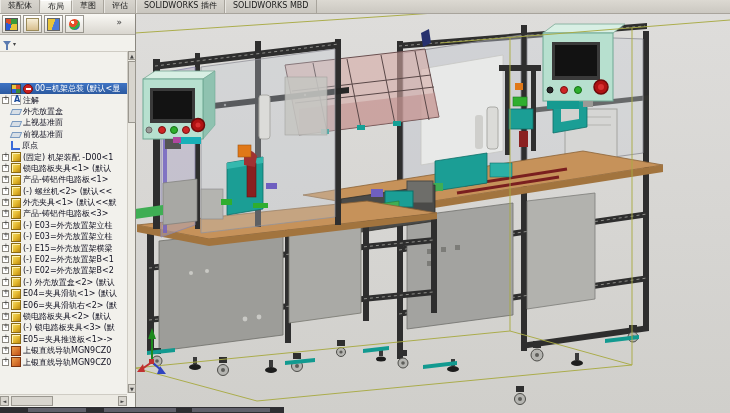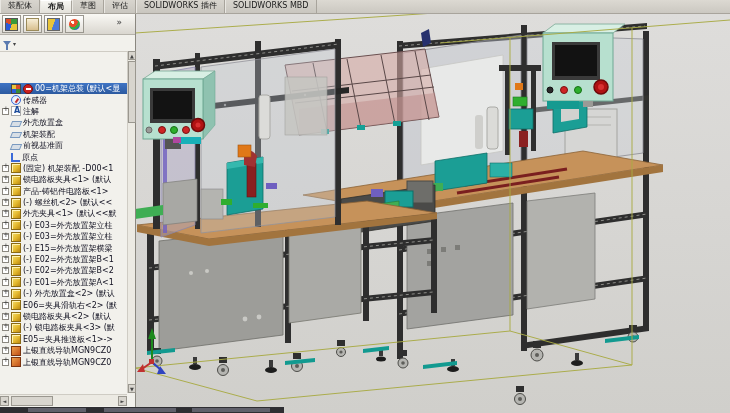--- a/index.html
+++ b/index.html
@@ -8,21 +8,21 @@
        -webkit-font-smoothing:antialiased;}
   .hid{visibility:hidden;}
 
   
   #topbar{position:absolute;left:0;top:0;width:730px;height:13px;
           background:linear-gradient(#dcd9d2,#cbc8c1);border-bottom:1px solid #a8a49c;
           display:flex;align-items:stretch;z-index:30;}
   .rtab{font-size:8px;line-height:12px;padding:0 7px;color:#1b1b1b;
         border-right:1px solid #a8a49c;border-left:1px solid #e9e7e2;
         background:linear-gradient(#d8d5ce,#c9c6bf);white-space:nowrap;cursor:default;}
-  .rtab.active{background:linear-gradient(#f7f6f2,#e3e1da);border-top:1px solid #fff;font-weight:bold;}
+  .rtab.active{background:linear-gradient(#f7f6f2,#e3e1da);border-top:1px solid #fff;}
 
   
   #headsup{position:absolute;left:318px;top:0;height:13px;display:flex;align-items:center;gap:1px;}
   .hbtn{display:flex;align-items:center;height:12px;padding:0 1px;border:0;background:transparent;}
   .caret{font-size:6px;color:#555;line-height:6px;margin-left:1px;}
   .g{width:11px;height:11px;display:inline-block;position:relative;}
   .zoom-to-fit-icon:before,.zoom-to-area-icon:before,.zoom-to-selection-icon:before{
      content:"";position:absolute;left:1px;top:1px;width:5px;height:5px;
      border:1.5px solid #47597c;border-radius:50%;background:#dfe6f2;}
   .zoom-to-fit-icon:after,.zoom-to-area-icon:after,.zoom-to-selection-icon:after{
@@ -239,46 +239,40 @@
   <div id="tree">
 
       <div class="trow selected">
         <span class="exp hid"></span>
         <span class="ico root"></span>
         <span class="mark alert"></span>
         <span class="lbl">00=机架总装 (默认&lt;显</span>
       </div>
 
 
-      <div class="trow">
-        <span class="exp hid"></span>
-        <span class="ico sensor"></span>
-
-        <span class="lbl">传感器</span>
-      </div>
 
       <div class="trow">
         <span class="exp"></span>
         <span class="ico annot"></span>
 
         <span class="lbl">注解</span>
       </div>
 
       <div class="trow">
         <span class="exp hid"></span>
         <span class="ico plane"></span>
 
         <span class="lbl">外壳放置盒</span>
       </div>
 
       <div class="trow">
         <span class="exp hid"></span>
         <span class="ico plane"></span>
 
-        <span class="lbl">机架装配</span>
+        <span class="lbl">上视基准面</span>
       </div>
 
       <div class="trow">
         <span class="exp hid"></span>
         <span class="ico plane"></span>
 
         <span class="lbl">前视基准面</span>
       </div>
 
       <div class="trow">
@@ -317,20 +311,26 @@
         <span class="lbl">(-) 螺丝机&lt;2&gt; (默认&lt;&lt;</span>
       </div>
 
       <div class="trow">
         <span class="exp"></span>
         <span class="ico asm"></span>
 
         <span class="lbl">外壳夹具&lt;1&gt; (默认&lt;&lt;默</span>
       </div>
 
+      <div class="trow">
+        <span class="exp"></span>
+        <span class="ico asm"></span>
+
+        <span class="lbl">产品-铸铝件电路板&lt;3&gt;</span>
+      </div>
 
       <div class="trow">
         <span class="exp"></span>
         <span class="ico asm"></span>
 
         <span class="lbl">(-) E03=外壳放置架立柱</span>
       </div>
 
       <div class="trow">
         <span class="exp"></span>
@@ -353,35 +353,35 @@
         <span class="lbl">(-) E02=外壳放置架B&lt;1</span>
       </div>
 
       <div class="trow">
         <span class="exp"></span>
         <span class="ico asm"></span>
 
         <span class="lbl">(-) E02=外壳放置架B&lt;2</span>
       </div>
 
-      <div class="trow">
-        <span class="exp"></span>
-        <span class="ico asm"></span>
-
-        <span class="lbl">(-) E01=外壳放置架A&lt;1</span>
-      </div>
 
 
       <div class="trow">
         <span class="exp"></span>
         <span class="ico asm"></span>
 
         <span class="lbl">(-) 外壳放置盒&lt;2&gt; (默认</span>
       </div>
 
+      <div class="trow">
+        <span class="exp"></span>
+        <span class="ico asm"></span>
+
+        <span class="lbl">E04=夹具滑轨&lt;1&gt; (默认</span>
+      </div>
 
       <div class="trow">
         <span class="exp"></span>
         <span class="ico asm"></span>
 
         <span class="lbl">E06=夹具滑轨右&lt;2&gt; (默</span>
       </div>
 
       <div class="trow">
         <span class="exp"></span>

